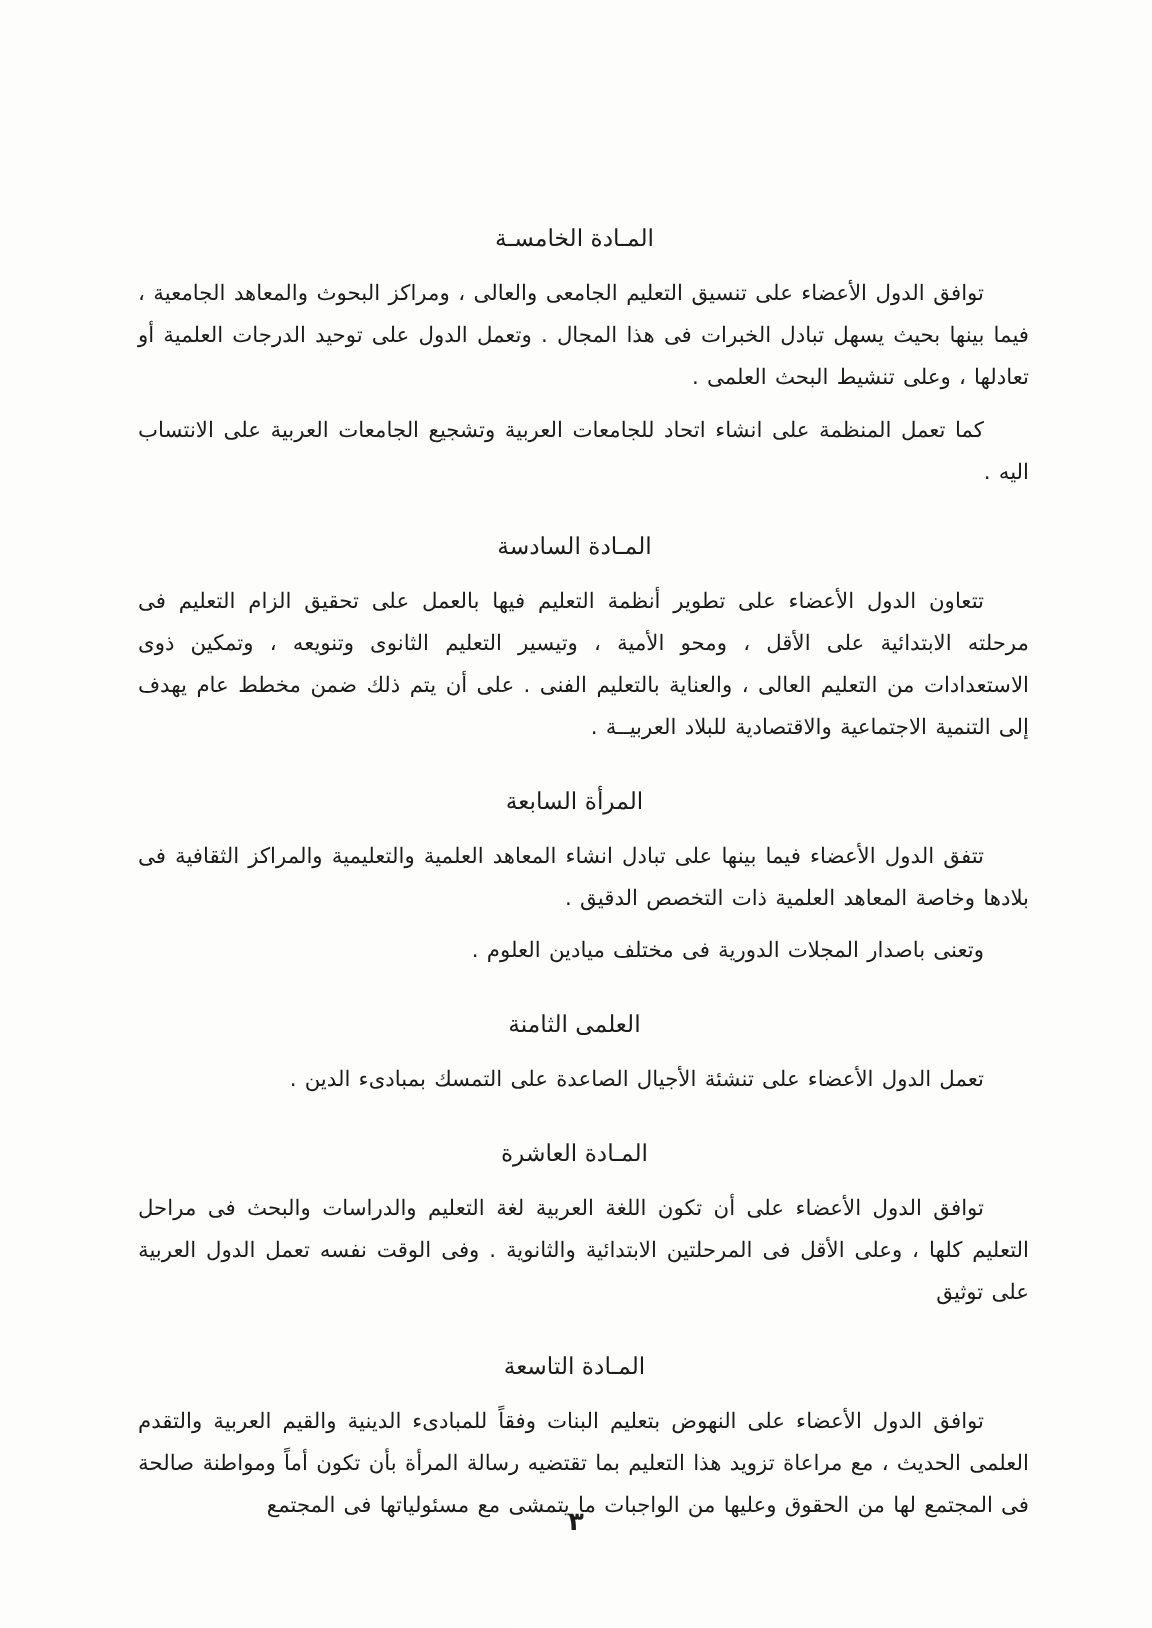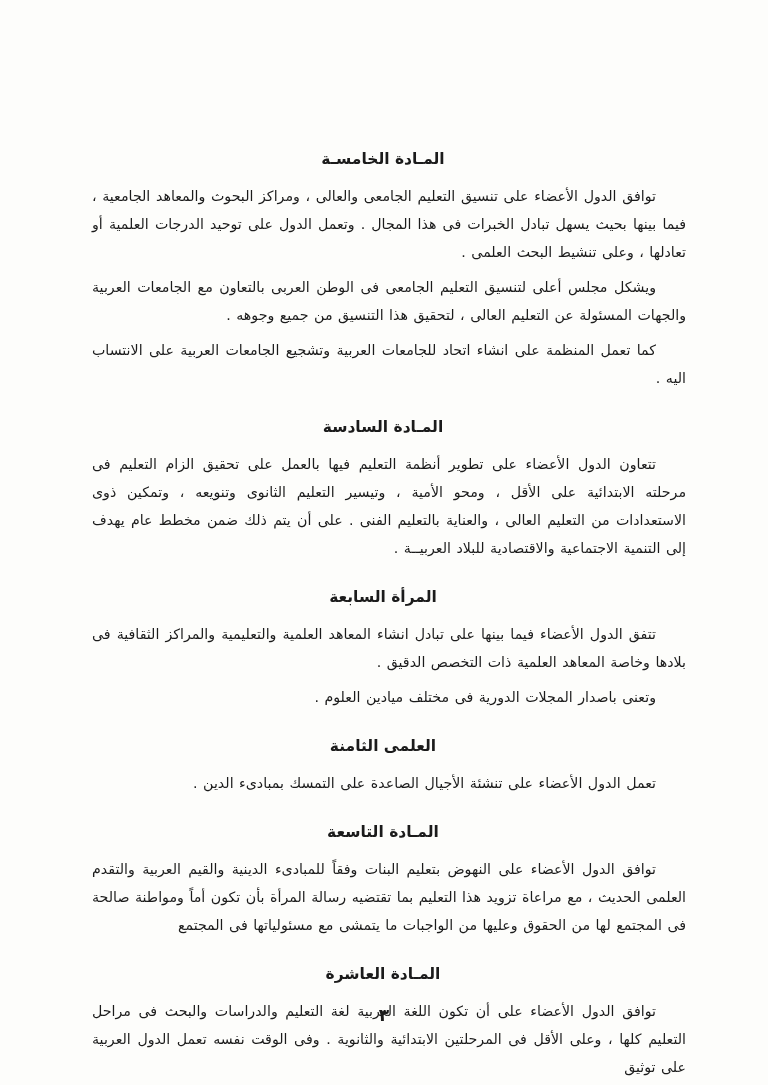--- a/index.html
+++ b/index.html
@@ -23,21 +23,21 @@
   .content {
     position: absolute;
     top: 150px;
     right: 82px;
     left: 80px;
     direction: rtl;
   }
   .article-heading {
     text-align: center;
     font-size: 15.5px;
-    font-weight: bold;
+    font-weight: normal;
     margin: 26px 0 14px 0;
     letter-spacing: 0.3px;
   }
   section:first-child .article-heading {
     margin-top: 0;
   }
   .para {
     font-size: 14.2px;
     line-height: 28px;
     text-align: justify;
@@ -58,46 +58,45 @@
 </style>
 </head>
 <body>
 
 <div class="page">
   <div class="content" lang="ar" dir="rtl">
 
     <section>
       <h3 class="article-heading">المـادة الخامسـة</h3>
       <p class="para">توافق الدول الأعضاء على تنسيق التعليم الجامعى والعالى ، ومراكز البحوث والمعاهد الجامعية ، فيما بينها بحيث يسهل تبادل الخبرات فى هذا المجال . وتعمل الدول على توحيد الدرجات العلمية أو تعادلها ، وعلى تنشيط البحث العلمى .</p>
-      <p class="para">ويشكل مجلس أعلى لتنسيق التعليم الجامعى فى الوطن العربى بالتعاون مع الجامعات العربية والجهات المسئولة عن التعليم العالى ، لتحقيق هذا التنسيق من جميع وجوهه .</p>
       <p class="para">كما تعمل المنظمة على انشاء اتحاد للجامعات العربية  وتشجيع الجامعات العربية على الانتساب اليه .</p>
     </section>
 
     <section>
       <h3 class="article-heading">المـادة السادسة</h3>
       <p class="para">تتعاون الدول الأعضاء على تطوير أنظمة التعليم فيها بالعمل على تحقيق الزام التعليم فى مرحلته الابتدائية على الأقل ، ومحو الأمية ، وتيسير التعليم الثانوى وتنويعه ، وتمكين ذوى الاستعدادات من التعليم العالى ، والعناية بالتعليم الفنى . على أن يتم ذلك ضمن مخطط عام يهدف إلى التنمية الاجتماعية والاقتصادية للبلاد العربيــة .</p>
     </section>
 
     <section>
       <h3 class="article-heading">المرأة السابعة</h3>
       <p class="para">تتفق الدول الأعضاء فيما بينها على تبادل انشاء المعاهد العلمية والتعليمية والمراكز الثقافية فى بلادها وخاصة المعاهد العلمية ذات التخصص الدقيق .</p>
       <p class="para">وتعنى باصدار المجلات الدورية فى مختلف ميادين العلوم .</p>
     </section>
 
     <section>
       <h3 class="article-heading">العلمى الثامنة</h3>
       <p class="para">تعمل الدول الأعضاء على تنشئة الأجيال الصاعدة على التمسك بمبادىء الدين .</p>
     </section>
 
     <section>
-      <h3 class="article-heading">المـادة التاسعة</h3>
-      <p class="para">توافق الدول الأعضاء على النهوض بتعليم البنات وفقاً للمبادىء الدينية والقيم العربية والتقدم العلمى الحديث ، مع مراعاة تزويد هذا التعليم بما تقتضيه رسالة المرأة بأن تكون أماً ومواطنة صالحة فى المجتمع لها من الحقوق وعليها من الواجبات ما يتمشى مع مسئولياتها فى المجتمع</p>
+      <h3 class="article-heading">المـادة العاشرة</h3>
+      <p class="para">توافق الدول الأعضاء على أن تكون اللغة العربية لغة التعليم والدراسات والبحث فى مراحل التعليم كلها ، وعلى الأقل فى المرحلتين الابتدائية والثانوية . وفى الوقت نفسه تعمل الدول العربية على توثيق</p>
     </section>
 
     <section>
-      <h3 class="article-heading">المـادة العاشرة</h3>
-      <p class="para">توافق الدول الأعضاء على أن تكون اللغة العربية لغة التعليم والدراسات والبحث فى مراحل التعليم كلها ، وعلى الأقل فى المرحلتين الابتدائية والثانوية . وفى الوقت نفسه تعمل الدول العربية على توثيق</p>
+      <h3 class="article-heading">المـادة التاسعة</h3>
+      <p class="para">توافق الدول الأعضاء على النهوض بتعليم البنات وفقاً للمبادىء الدينية والقيم العربية والتقدم العلمى الحديث ، مع مراعاة تزويد هذا التعليم بما تقتضيه رسالة المرأة بأن تكون أماً ومواطنة صالحة فى المجتمع لها من الحقوق وعليها من الواجبات ما يتمشى مع مسئولياتها فى المجتمع</p>
     </section>
 
   </div>
 
   <div class="page-number">٣</div>
 </div>
 
 </body></html>

